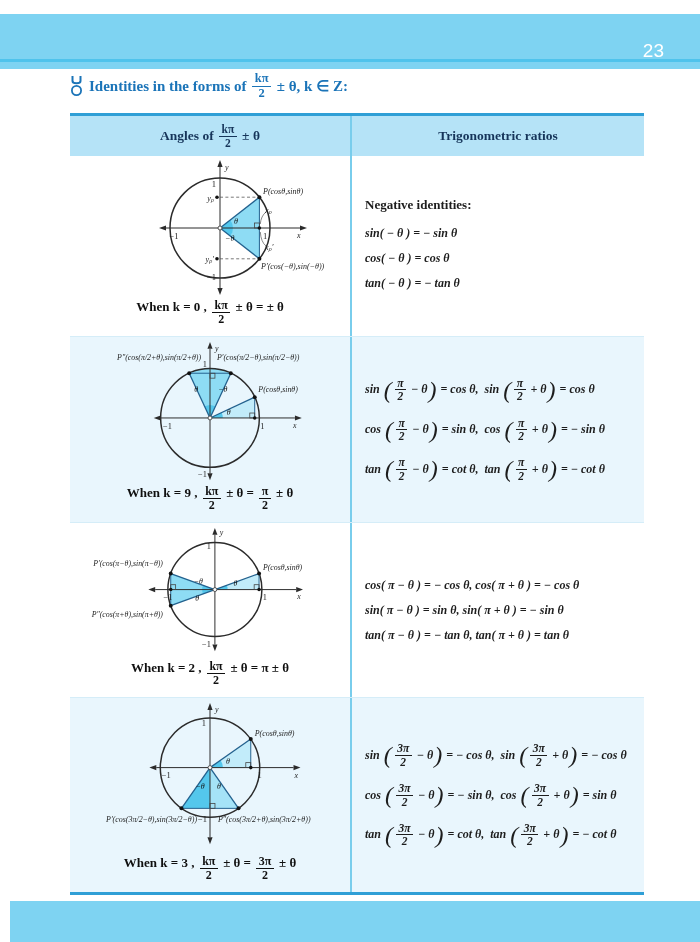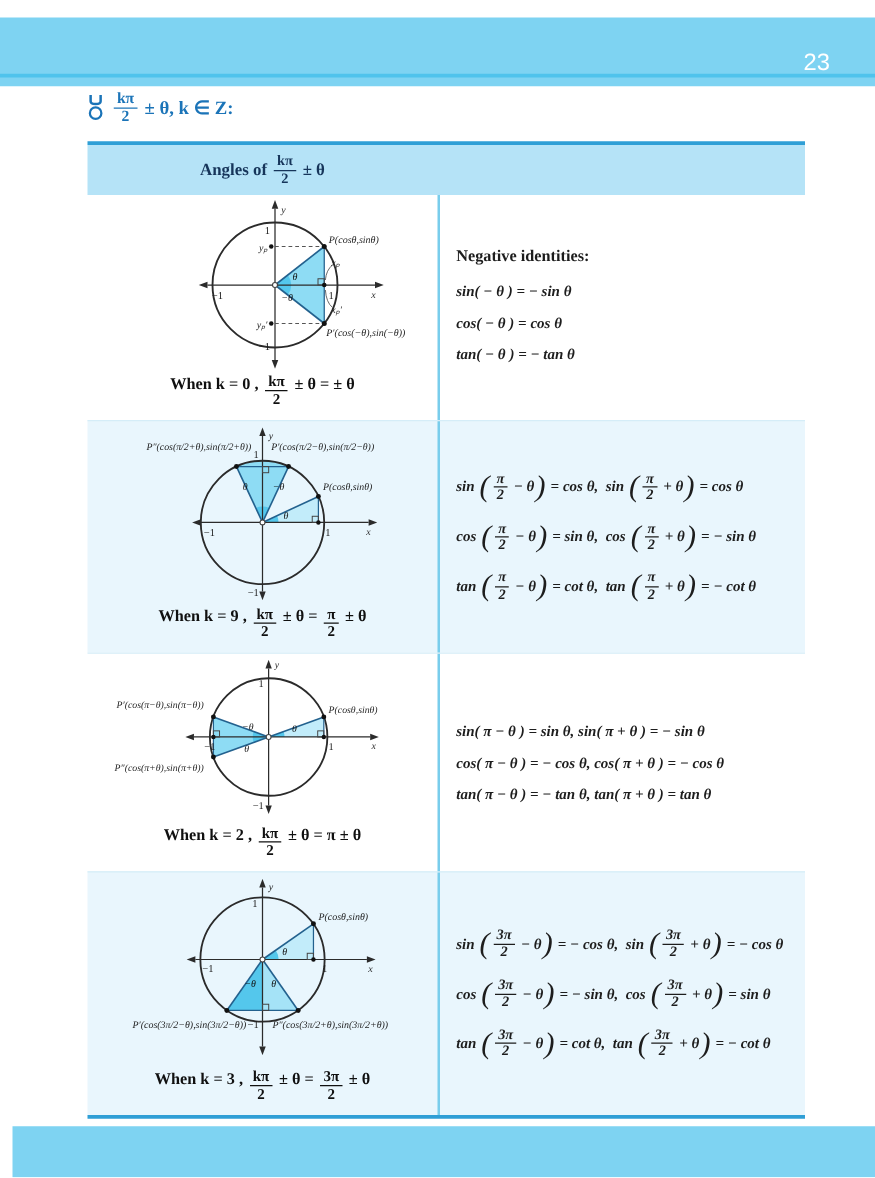--- a/index.html
+++ b/index.html
@@ -81,27 +81,28 @@
   </div>
   <div class="top-rule"></div>
 
   <div class="title">
     <span class="icon">
       <svg width="13" height="22" viewBox="0 0 13 22">
         <path d="M2.5,1 L2.5,6 C2.5,9 10.5,9 10.5,6 L10.5,1" stroke="#1b74b8" stroke-width="2" fill="none"></path>
         <circle cx="6.5" cy="15.5" r="4.6" stroke="#1b74b8" stroke-width="1.8" fill="none"></circle>
       </svg>
     </span>
-    <span class="mrow"><span class="fr"><span class="n">kπ</span><span class="d">2</span></span><span> ± θ, k ∈ Z:</span></span>
+    <span class="mrow"><span>Identities in the forms of </span><span class="fr"><span class="n">kπ</span><span class="d">2</span></span><span> ± θ, k ∈ Z:</span></span>
   </div>
 
   <div class="table">
 
     <div class="thead">
       <div class="th-left mrow"><span>Angles of </span><span class="fr"><span class="n">kπ</span><span class="d">2</span></span><span> ± θ</span></div>
+      <div class="th-right">Trigonometric ratios</div>
     </div>
 
     <div class="row r1">
       <div class="cell-left">
         <svg width="280" height="142" viewBox="0 0 280 142">
           <g>
             <polygon points="150,72 189.4,41.2 189.4,102.8" class="f-mid"></polygon>
             <polygon points="150,72 163,72 162.3,67.8 160.2,64" class="f-dark"></polygon>
             <polygon points="150,72 163,72 162.3,76.2 160.2,80" class="f-dark"></polygon>
             <line x1="96" y1="72" x2="230" y2="72" class="ax"></line>
@@ -241,22 +242,22 @@
           <text x="92" y="44" text-anchor="end" class="lbl">P′(cos(π−θ),sin(π−θ))</text>
           <text x="92" y="96" text-anchor="end" class="lbl">P″(cos(π+θ),sin(π+θ))</text>
           <text x="194" y="48" class="lbl">P(cosθ,sinθ)</text>
           <text x="128" y="62" text-anchor="middle" class="ang">−θ</text>
           <text x="127" y="80" text-anchor="middle" class="ang">θ</text>
           <text x="164" y="64" class="ang">θ</text>
         </svg>
         <div class="cap"><span>When k = 2 , </span><span class="fr"><span class="n">kπ</span><span class="d">2</span></span><span> ± θ = π ± θ</span></div>
       </div>
       <div class="cell-right ratios">
+        <div class="mrow ratio-line"><span>cos( π − θ ) = − cos θ, cos( π + θ ) = − cos θ</span></div>
         <div class="mrow ratio-line"><span>sin( π − θ ) = sin θ, sin( π + θ ) = − sin θ</span></div>
-        <div class="mrow ratio-line"><span>cos( π − θ ) = − cos θ, cos( π + θ ) = − cos θ</span></div>
         <div class="mrow ratio-line"><span>tan( π − θ ) = − tan θ, tan( π + θ ) = tan θ</span></div>
       </div>
     </div>
 
     <div class="row r4 alt">
       <div class="cell-left">
         <svg width="280" height="158" viewBox="0 0 280 158">
           <g>
             <polygon points="140,70 111.3,111 140,111" class="f-dark"></polygon>
             <polygon points="140,70 140,111 168.7,111" class="f-soft"></polygon>

